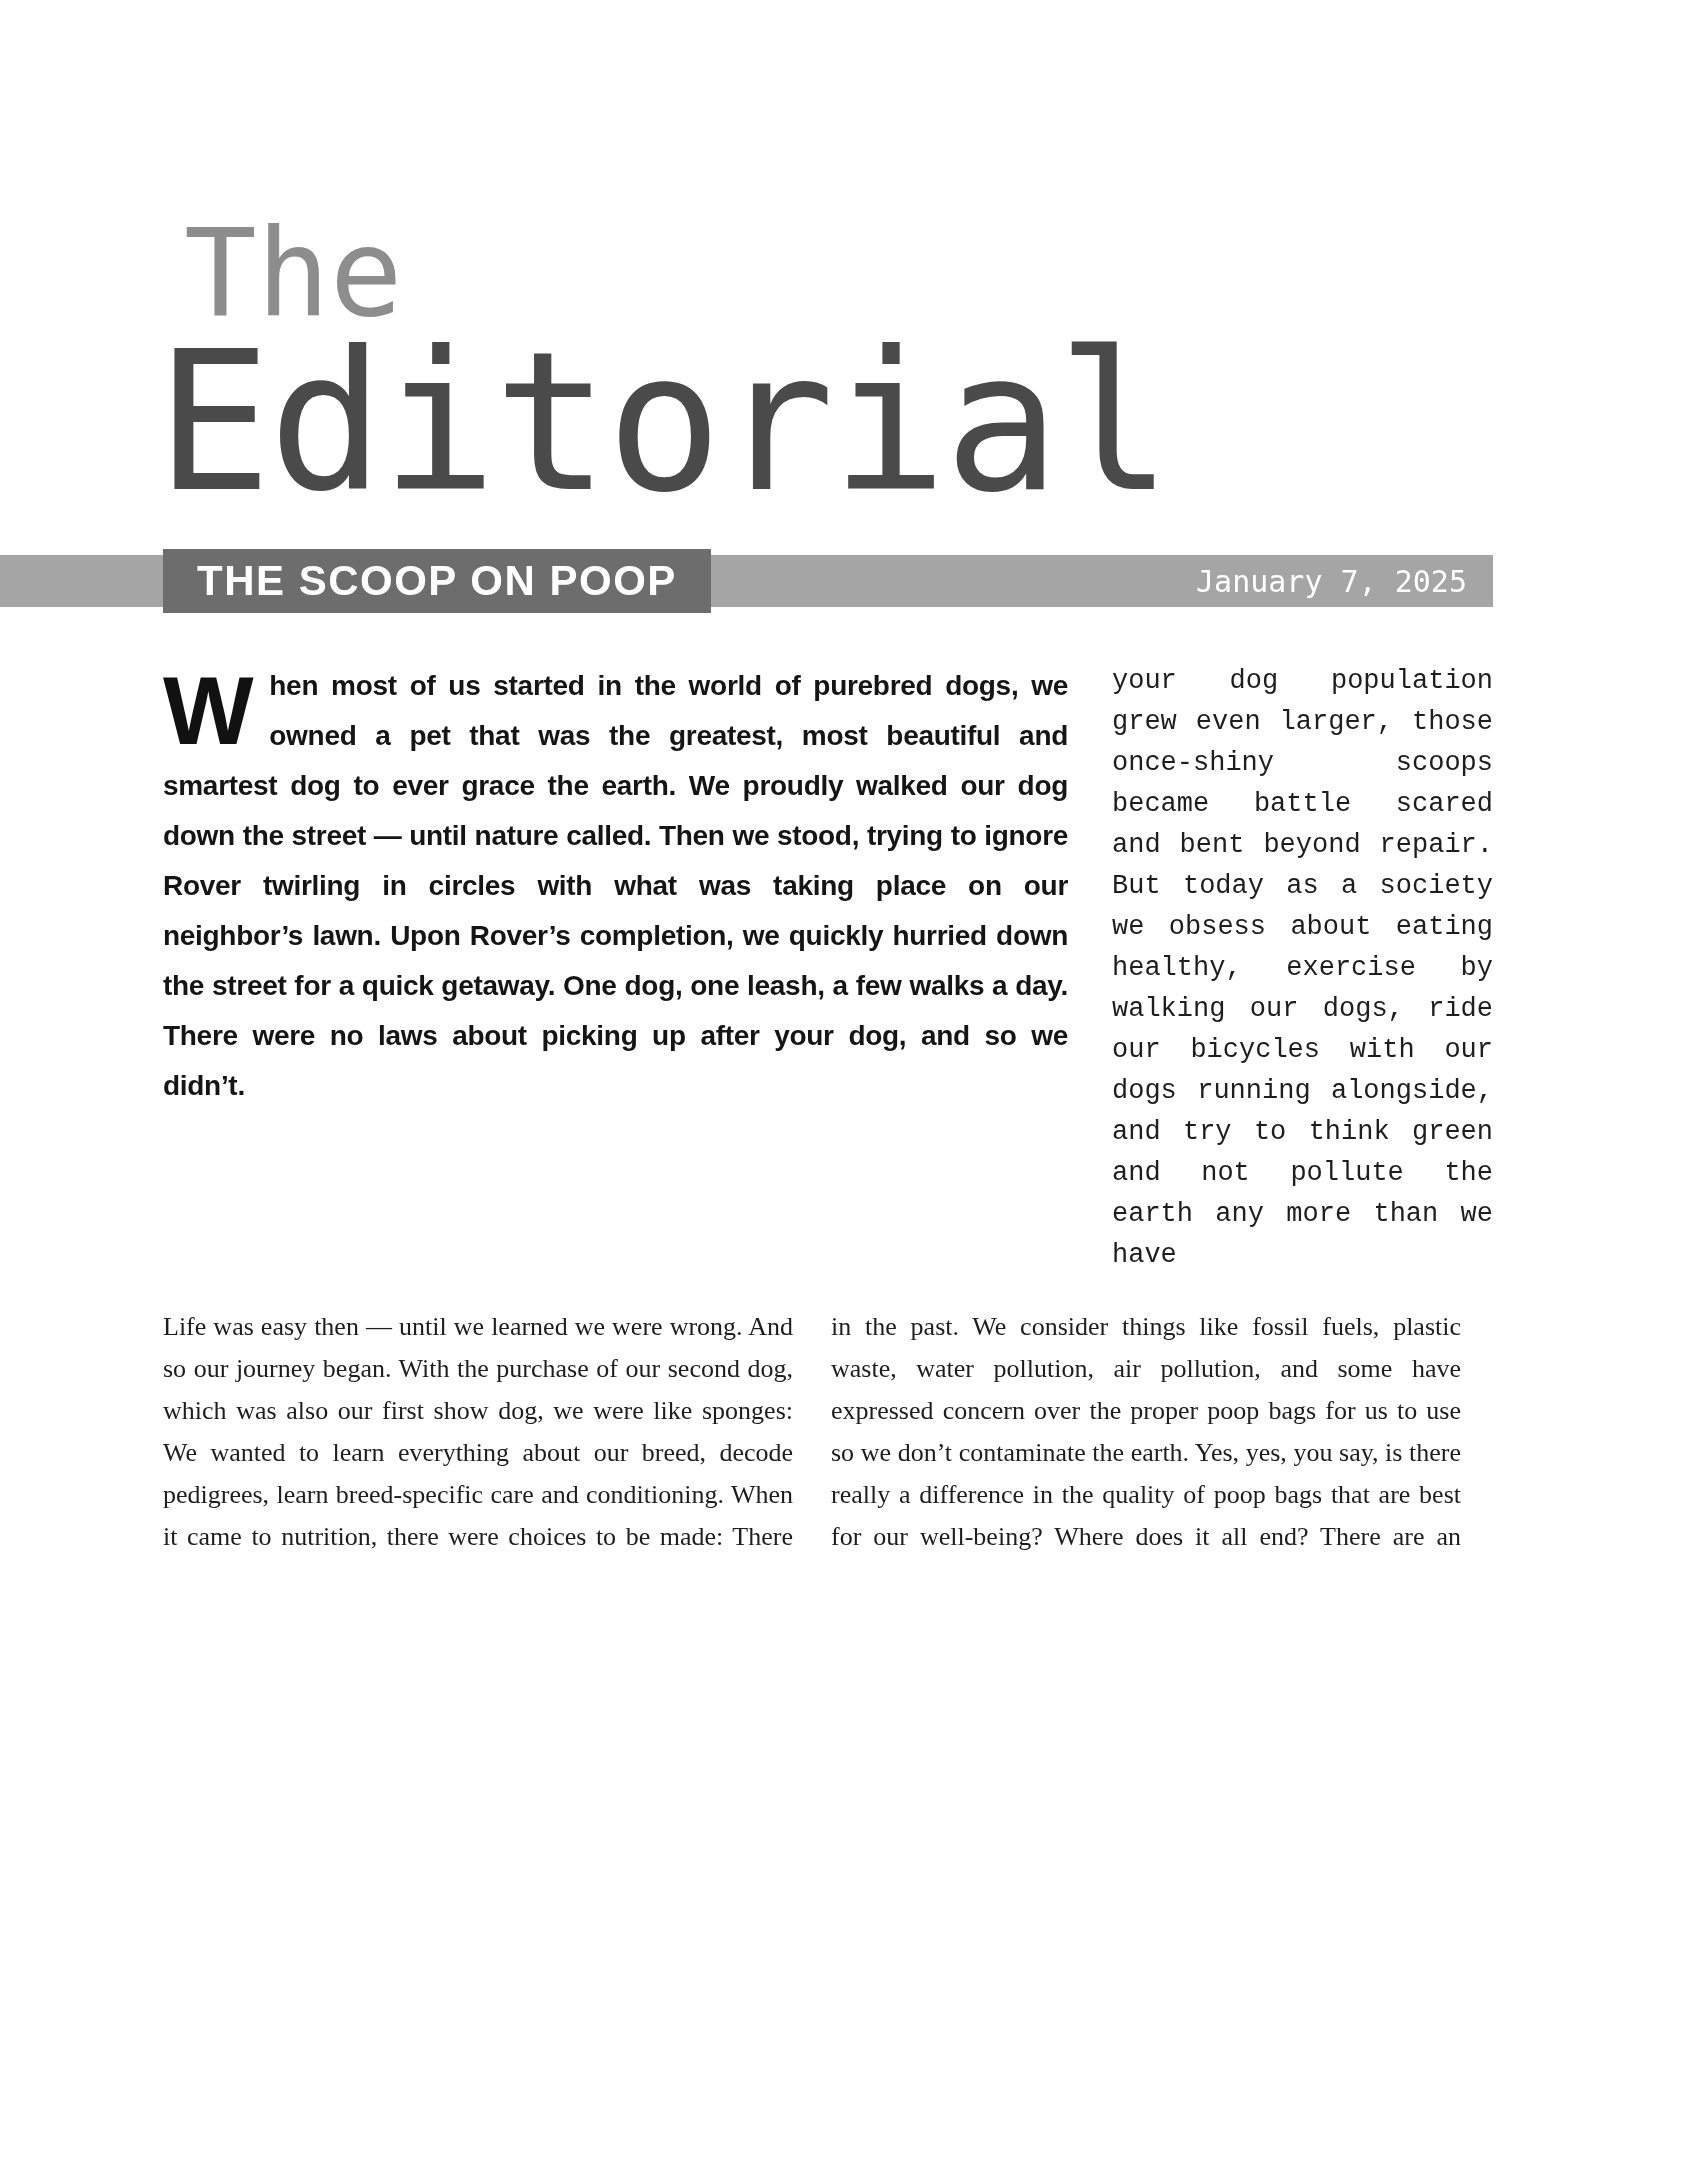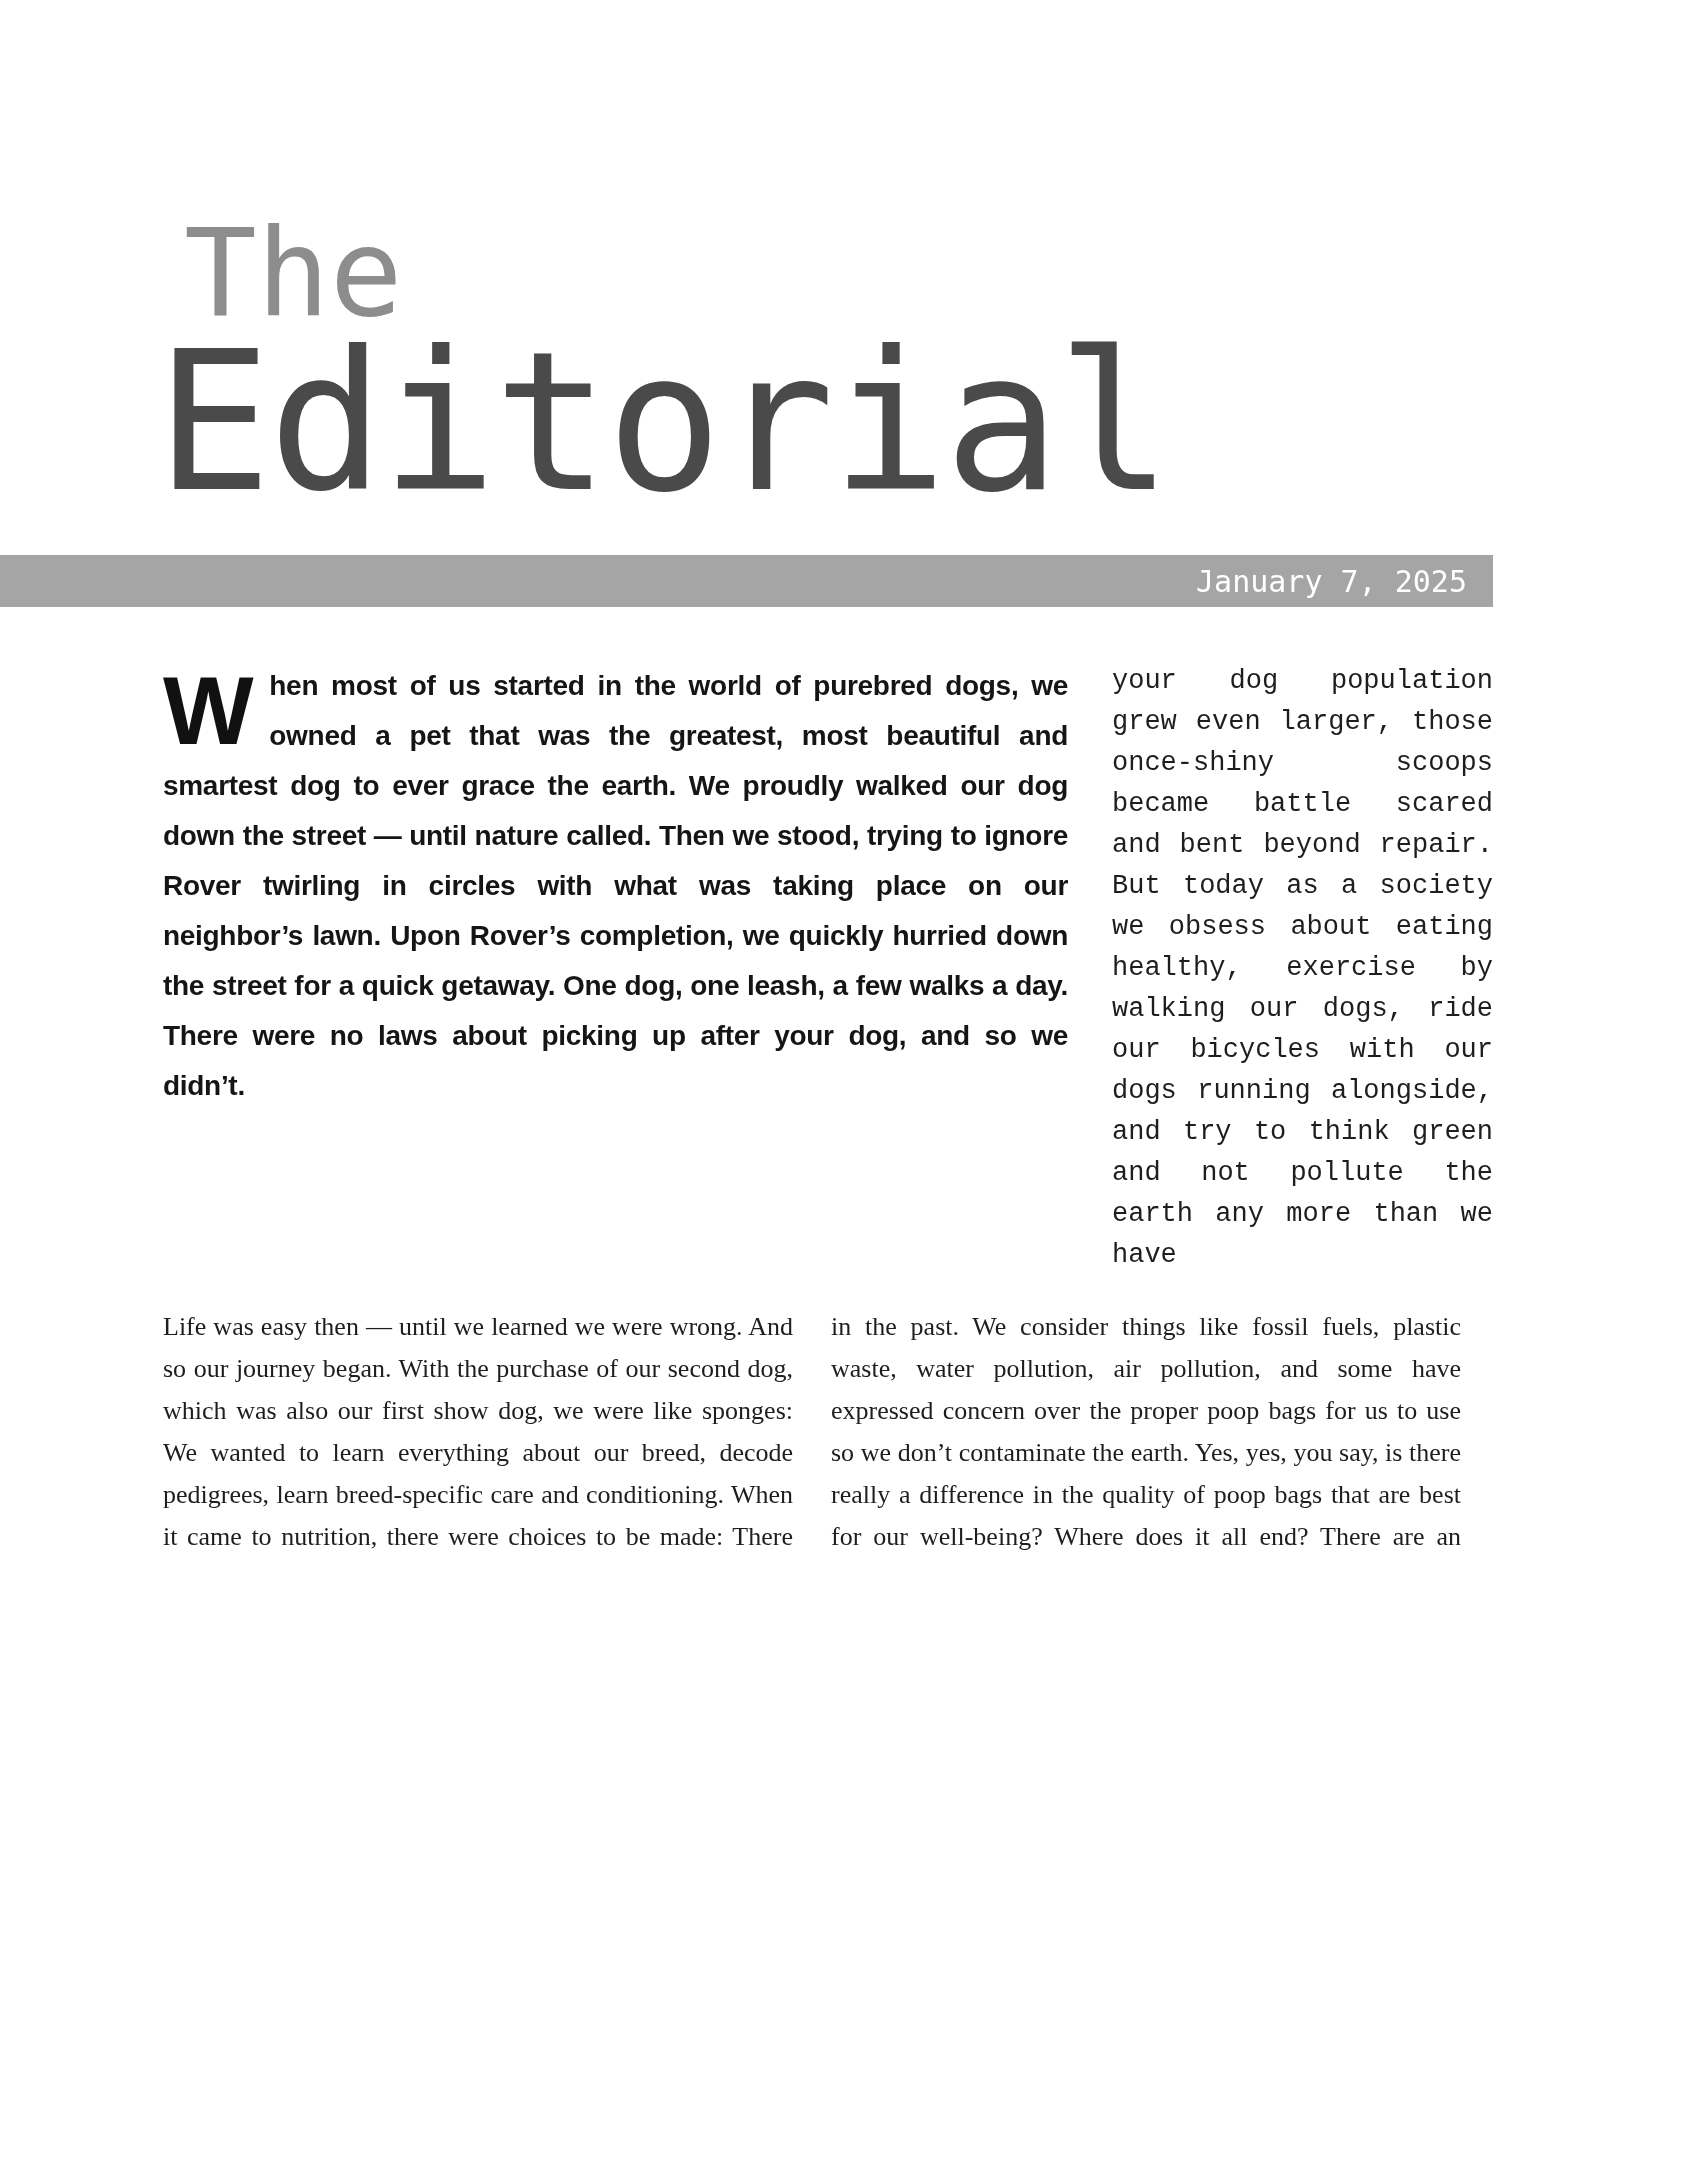--- a/index.html
+++ b/index.html
@@ -164,20 +164,23 @@
 </head>
 <body>
 
 <div class="page">
 
   <div class="masthead-the">The</div>
 
   <div class="masthead-editorial">Editorial</div>
 
   <div class="banner">
+    <div class="banner-box">
+      <span class="banner-headline">THE SCOOP ON POOP</span>
+    </div>
     <span class="banner-date">January 7, 2025</span>
   </div>
 
   <div class="body">
 
     <div class="intro-row">
       <p class="intro"><span class="dropcap">W</span><span>hen most of us started in the world of purebred dogs, we owned a pet that was the greatest, most beautiful and smartest dog to ever grace the earth. We proudly walked our dog down the street — until nature called. Then we stood, trying to ignore Rover twirling in circles with what was taking place on our neighbor’s lawn. Upon Rover’s completion, we quickly hurried down the street for a quick getaway. One dog, one leash, a few walks a day. There were no laws about picking up after your dog, and so we didn’t.</span></p>
 
       <p class="sidebar">your dog population grew even larger, those once-shiny scoops became battle scared and bent beyond repair. But today as a society we obsess about eating healthy, exercise by walking our dogs, ride our bicycles with our dogs running alongside, and try to think green and not pollute the earth any more than we have</p>
     </div>

